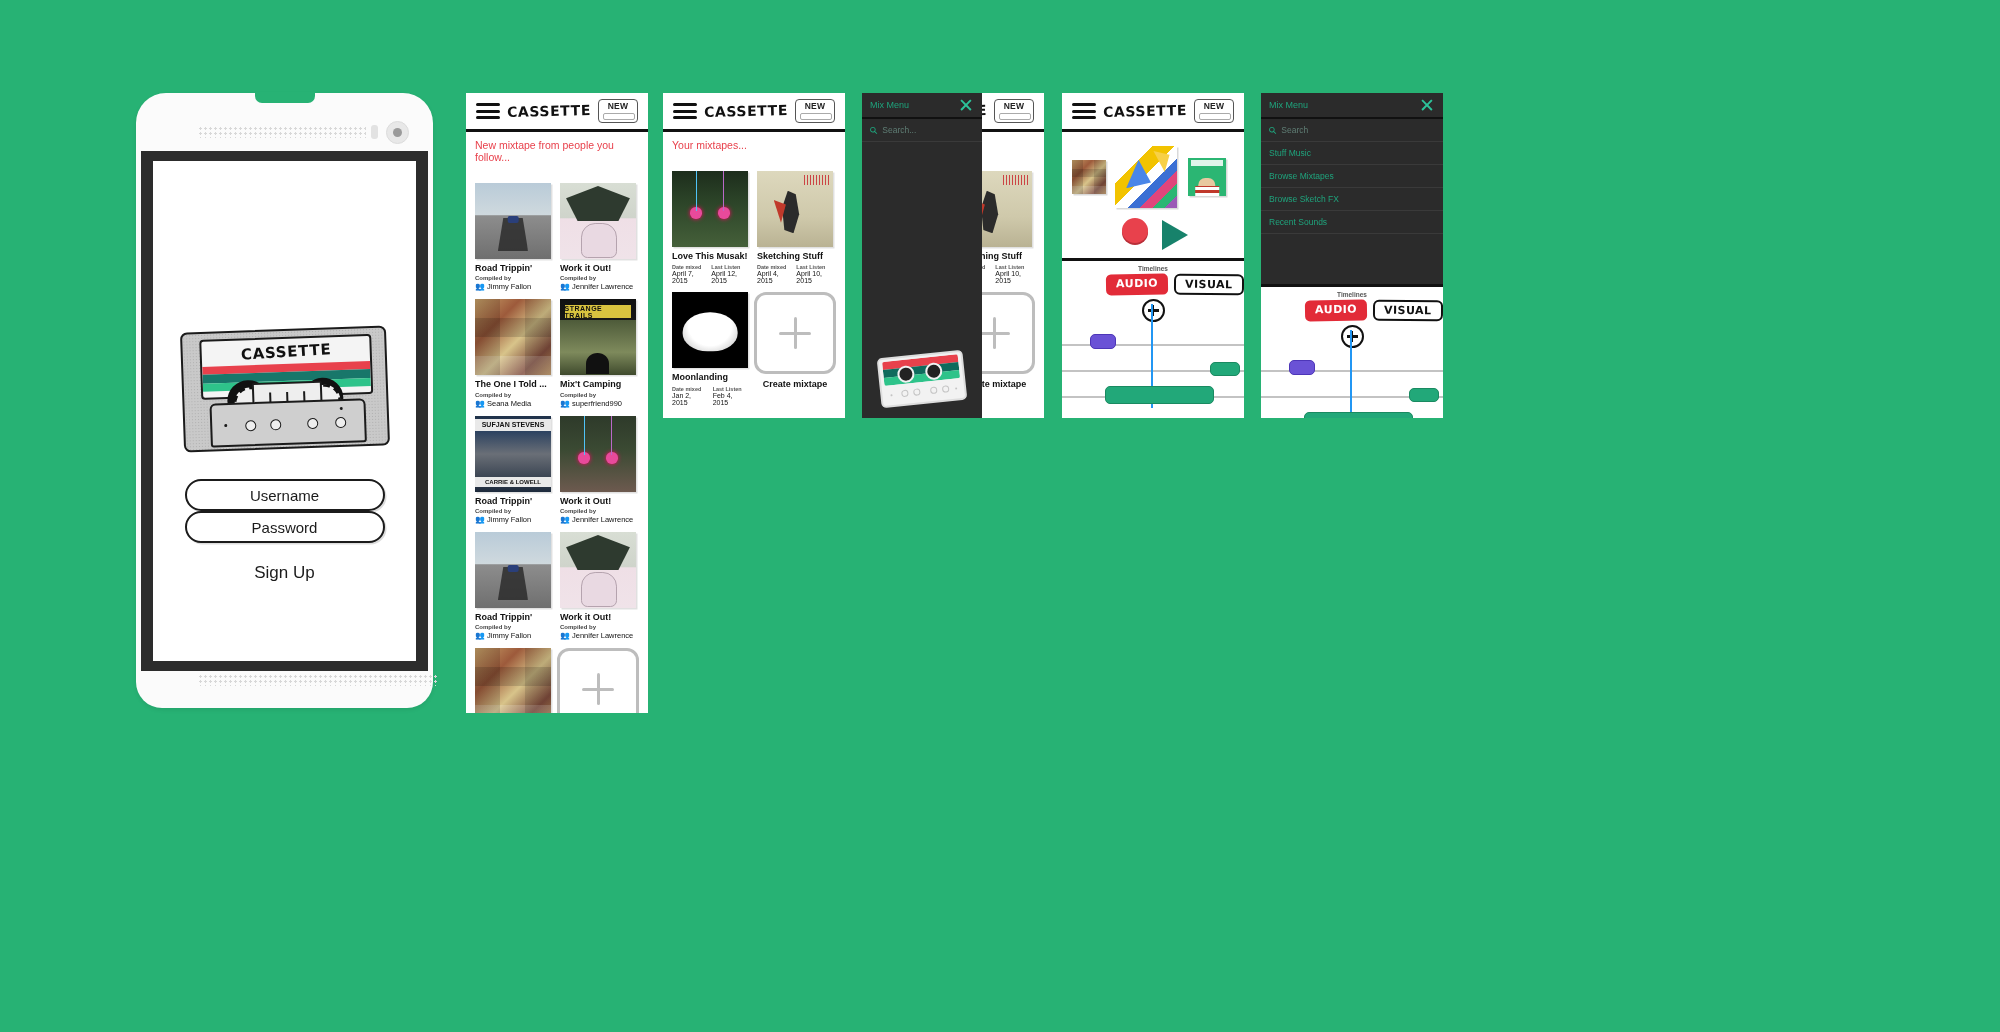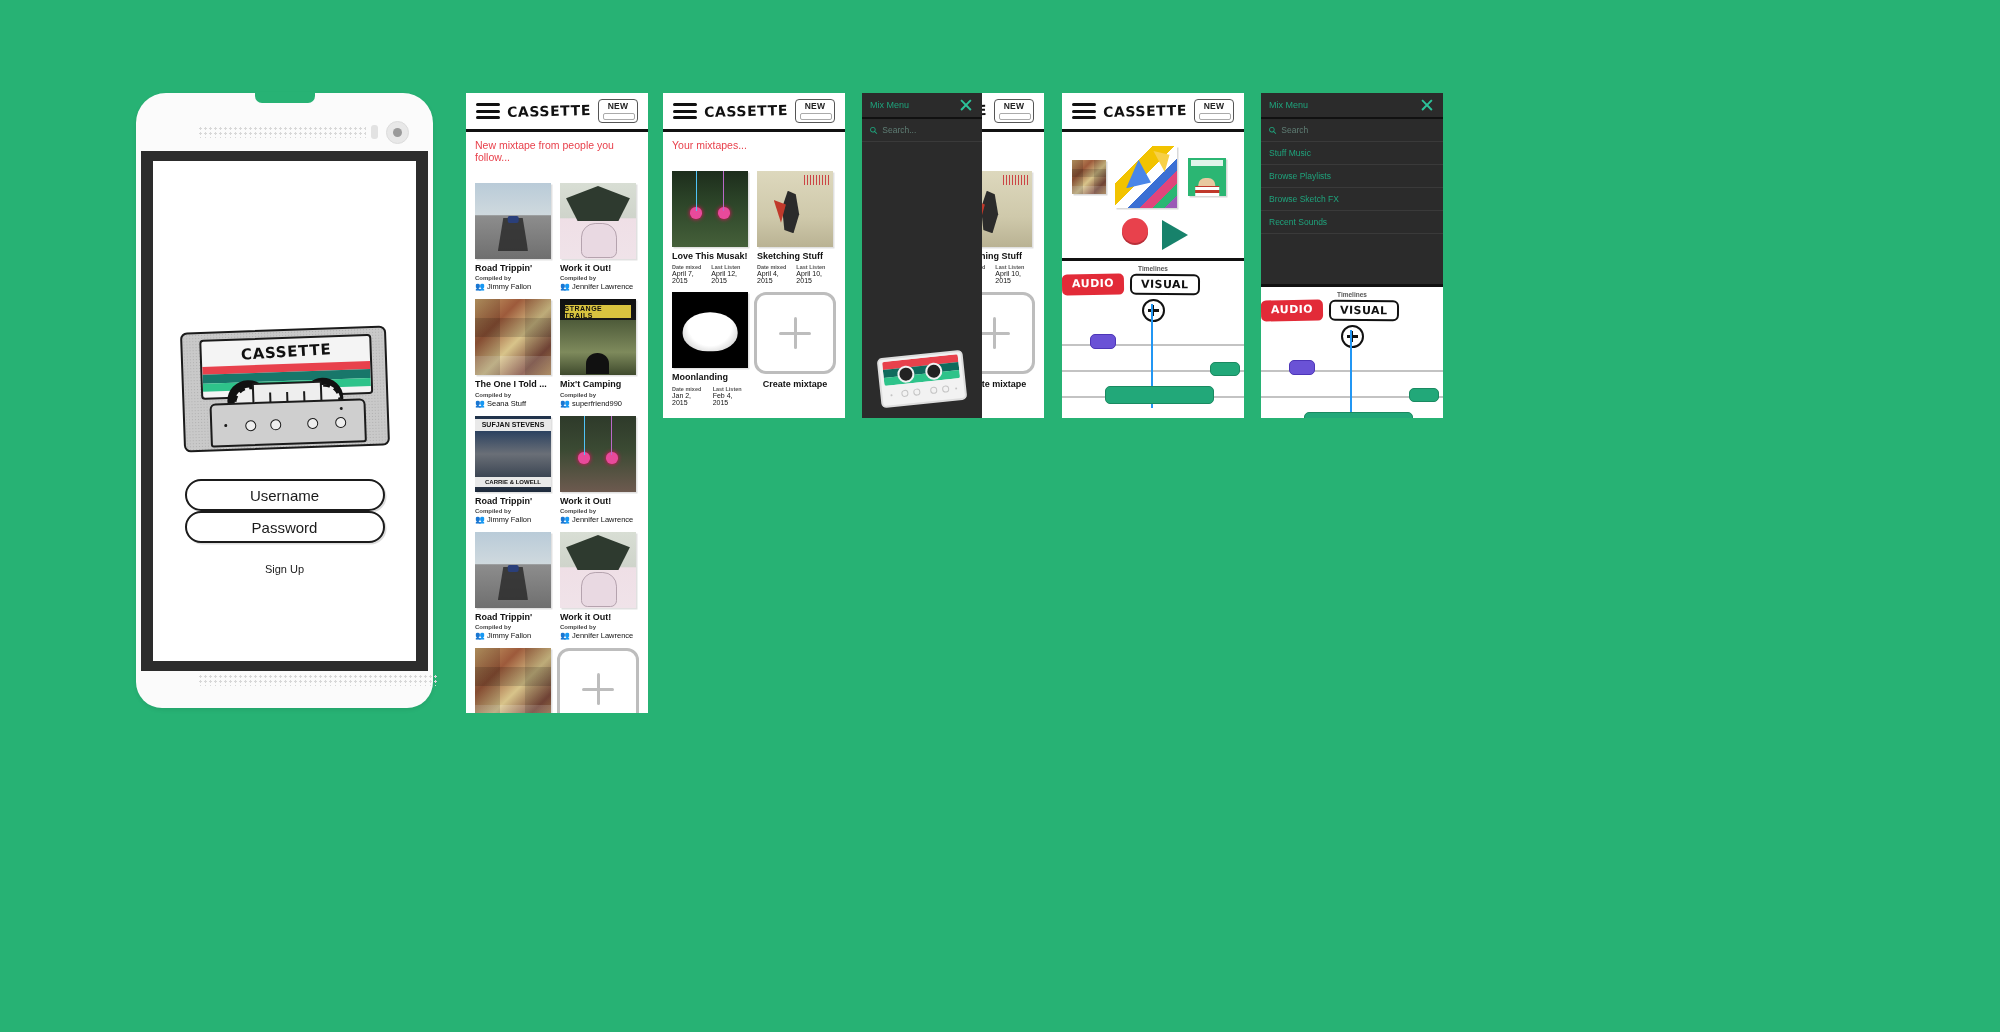--- a/index.html
+++ b/index.html
@@ -90,21 +90,21 @@
   .cas-hole{position:absolute;top:40%;width:9px;height:9px;border-radius:50%;border:1.6px solid #1b1b1b;background:#eee;}
   .cas-dot{position:absolute;width:3px;height:3px;border-radius:50%;background:#1b1b1b;}
 
   .field{
     margin-top:30px;width:196px;height:28px;border:2px solid #1b1b1b;border-radius:16px;
     display:flex;align-items:center;justify-content:center;
     font-size:15px;color:#1b1b1b;background:#fff;
     box-shadow:1.5px 1.5px 0 #ddd;
   }
   .field.pw{margin-top:0;}
-  .signup{margin-top:20px;font-size:11px;color:#1b1b1b;}
+  .signup{margin-top:20px;font-size:17px;color:#1b1b1b;}
 
   
   .frame{position:absolute;background:#fff;overflow:hidden;}
   .app-header{
     height:36px;background:#fff;border-bottom:3px solid #111;
     display:flex;align-items:center;justify-content:space-between;padding:0 10px;
     position:relative;
   }
   .hamburger{width:24px;height:16px;display:flex;flex-direction:column;justify-content:space-between;cursor:pointer;}
   .hamburger span{display:block;height:3px;background:#111;border-radius:2px;}
@@ -185,21 +185,21 @@
   .mt-img{position:absolute;box-shadow:1.5px 1.5px 0 rgba(0,0,0,.15);overflow:hidden;}
   .rec-btn{
     position:absolute;width:26px;height:25px;border-radius:50%;background:#e8414c;
     box-shadow:0 2px 0 #b92f39;
   }
   .play-btn{
     position:absolute;width:0;height:0;
     border-left:26px solid #17826b;border-top:15px solid transparent;border-bottom:15px solid transparent;
   }
   .timelines-label{text-align:center;font-size:6.5px;color:#555;margin-top:4px;font-weight:bold;}
-  .tl-tabs{display:flex;justify-content:flex-start;gap:6px;margin-top:2px;}
+  .tl-tabs{display:flex;justify-content:flex-end;gap:6px;margin-top:2px;}
   .tab-audio{
     background:#e22b38;color:#fff;font-family:"DejaVu Sans",sans-serif;font-weight:bold;
     font-size:11px;padding:3px 10px;border-radius:5px;transform:rotate(-1deg);letter-spacing:.5px;
   }
   .tab-visual{
     background:#fff;color:#111;border:2px solid #111;font-family:"DejaVu Sans",sans-serif;font-weight:bold;
     font-size:11px;padding:2px 9px;border-radius:6px;transform:rotate(.5deg);letter-spacing:.5px;
   }
   .plus-circle{
     width:19px;height:19px;border-radius:50%;border:2px solid #111;background:#fff;
@@ -311,21 +311,21 @@
         <div class="card">
           <div class="thumb">
             <div style="width: 100%; height: 100%; position: relative; background: linear-gradient(135deg, rgb(201, 163, 106), rgb(157, 90, 59) 30%, rgb(216, 196, 138) 55%, rgb(126, 75, 60) 80%, rgb(184, 140, 85));">
               <div style="position:absolute;inset:0;background:linear-gradient(90deg,rgba(0,0,0,.15) 0 33%,transparent 33% 66%,rgba(0,0,0,.12) 66%),linear-gradient(0deg,rgba(255,255,255,.18) 0 25%,transparent 25% 50%,rgba(0,0,0,.15) 50% 75%,transparent 75%)"></div>
             </div>
           </div>
           <div class="card-title">The One I Told ...</div>
           <div class="card-sub">Compiled by</div>
           <div class="card-auth">
             <span class="peep">👥</span>
-            <span>Seana Stuff</span>
+            <span>Seana Media</span>
           </div>
         </div>
         <div class="card">
           <div class="thumb">
             <div style="width: 100%; height: 100%; position: relative; background: linear-gradient(rgb(17, 17, 17) 0%, rgb(23, 23, 23) 27%, rgb(78, 91, 58) 28%, rgb(126, 138, 92) 70%, rgb(63, 74, 45) 100%);">
               <div style="position:absolute;left:6%;top:8%;width:88%;height:16%;background:#d9c33f;font:bold 7px 'Liberation Sans',sans-serif;color:#111;display:flex;align-items:center;justify-content:center;letter-spacing:.5px">STRANGE TRAILS</div>
               <div style="position:absolute;left:34%;bottom:2%;width:30%;height:28%;background:#111;border-radius:50% 50% 0 0"></div>
             </div>
           </div>
           <div class="card-title">Mix't Camping</div>
@@ -651,21 +651,21 @@
       <div class="mm-head">
         <div class="mm-title">Mix Menu</div>
         <div class="mm-close">✕</div>
       </div>
       <div class="mm-search">
         <span class="mag">⚲</span>
         <span class="ph">Search</span>
       </div>
       <div id="mm-right-items">
           <div class="mm-item">Stuff Music</div>
-          <div class="mm-item">Browse Playlists</div>
+          <div class="mm-item">Browse Mixtapes</div>
           <div class="mm-item">Browse Sketch FX</div>
           <div class="mm-item">Recent Sounds</div>
         </div>
     </div>
 
     <div style="position:absolute;left:0;right:0;top:191px;bottom:0;background:#fff;border-top:3px solid #111;">
       <div class="timelines-label">Timelines</div>
       <div class="tl-tabs">
         <div class="tab-audio">AUDIO</div>
         <div class="tab-visual">VISUAL</div>

